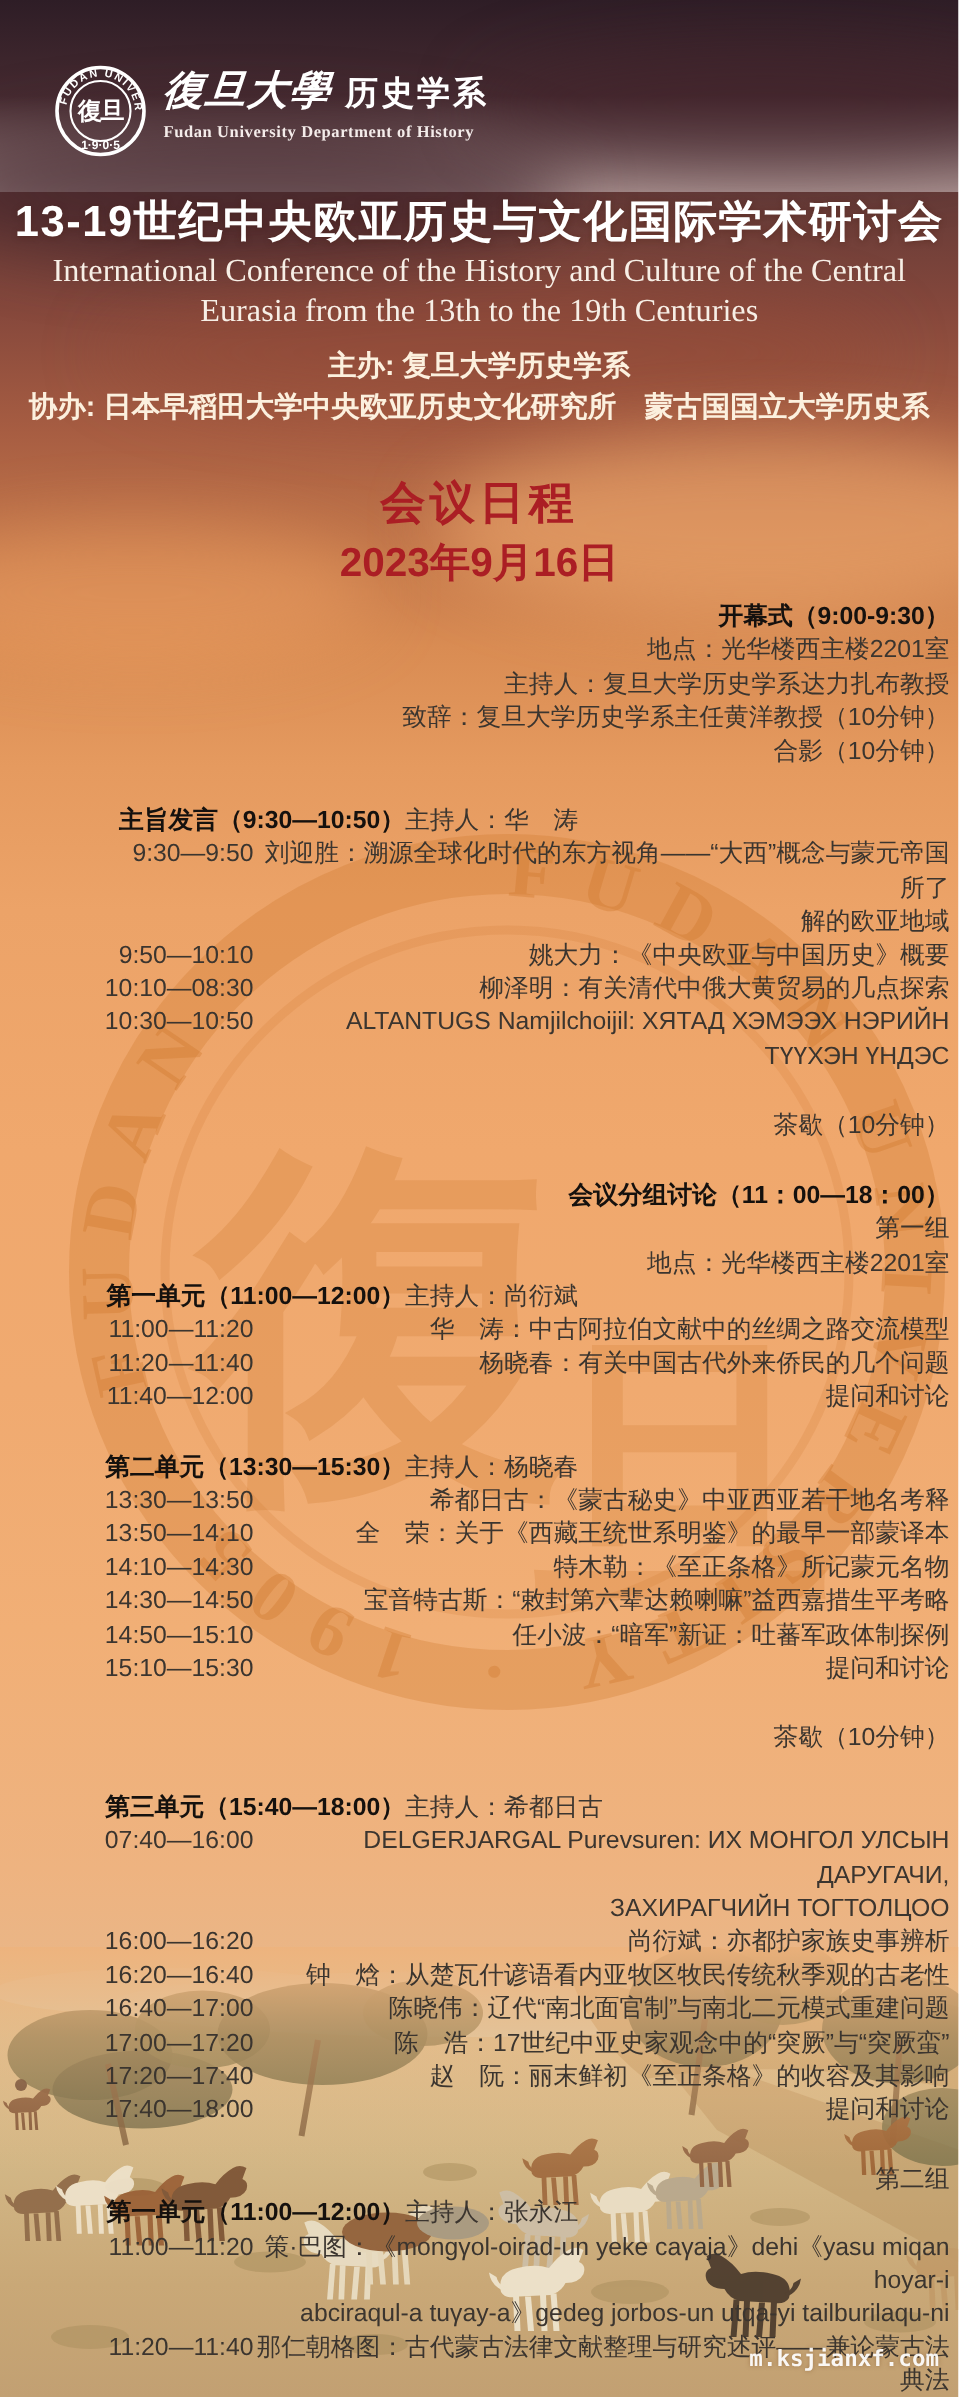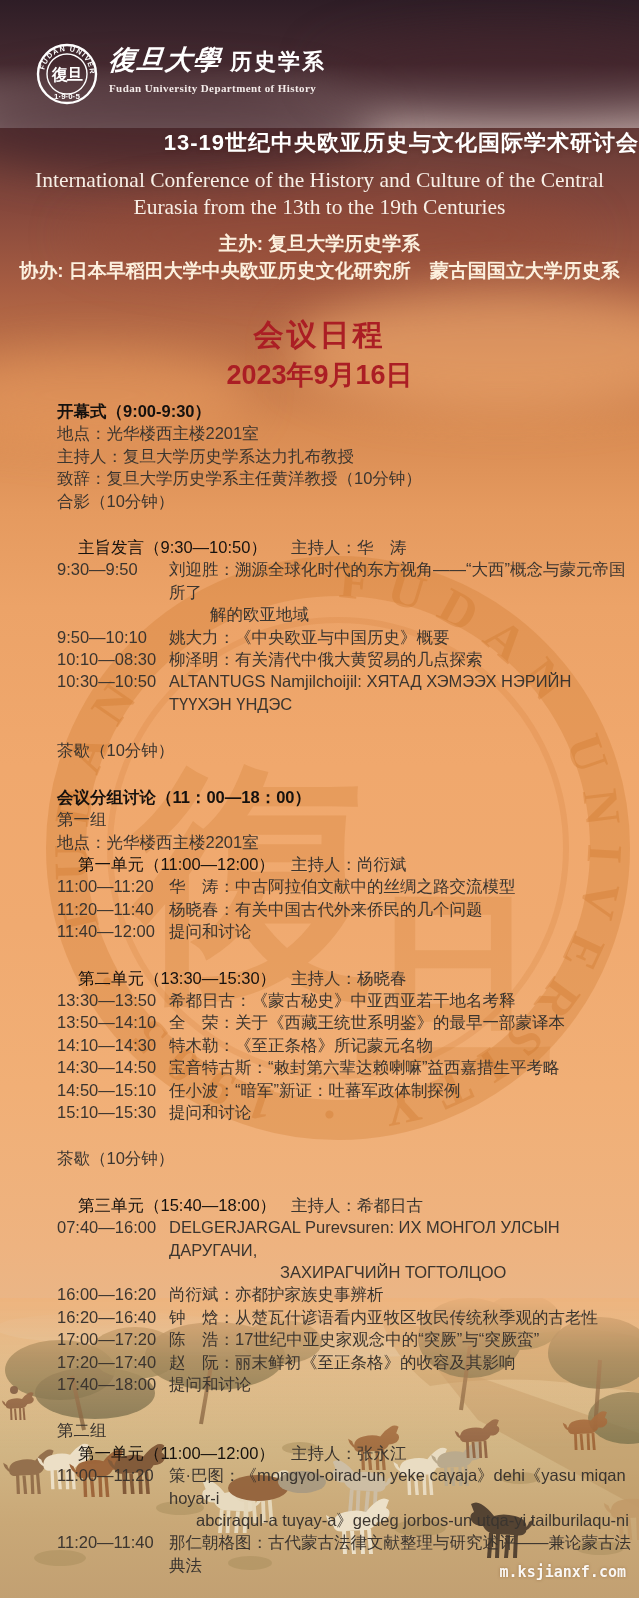--- a/index.html
+++ b/index.html
@@ -20,37 +20,37 @@
   .c5{left:-70px;top:350px;width:320px;height:90px;background:rgba(240,162,100,.45);}
 
   .seal-bg{position:absolute;left:-12px;top:498px;z-index:0;}
 
   .logo{position:absolute;left:36px;top:42px;display:flex;align-items:flex-start;gap:11px;z-index:3;color:#fff;}
   .logo-text .cn{display:flex;align-items:baseline;gap:9px;}
   .logo-text .cal{font-family:"Liberation Serif",serif;font-style:italic;font-size:27px;font-weight:700;transform:skewX(-5deg);letter-spacing:1px;}
   .logo-text .dept{font-size:22px;font-weight:600;letter-spacing:2px;}
   .logo-text .en{margin-top:4px;font-family:"Liberation Serif",serif;font-size:11px;font-weight:700;letter-spacing:.4px;color:#f4ecea;}
 
-  .title-cn{position:absolute;left:0;right:0;top:128px;text-align:right;font-size:22px;font-weight:800;color:#ffffff;letter-spacing:1px;text-shadow:0 1px 4px rgba(70,25,12,.35);z-index:3;}
+  .title-cn{position:absolute;left:0;right:0;top:128px;text-align:center;font-size:29px;font-weight:800;color:#ffffff;letter-spacing:1px;text-shadow:0 1px 4px rgba(70,25,12,.35);z-index:3;}
   .title-en{position:absolute;left:0;right:0;top:167px;text-align:center;font-family:"Liberation Serif",serif;font-size:21.5px;line-height:27px;color:#f7efe6;z-index:3;}
   .host-line{position:absolute;left:0;right:0;top:231px;text-align:center;font-size:19px;font-weight:600;color:#fcf0de;z-index:3;}
   .cohost-line{position:absolute;left:0;right:0;top:258px;text-align:center;font-size:19px;font-weight:600;color:#fcf0de;z-index:3;}
 
   .agenda-title{position:absolute;left:0;right:0;top:315px;text-align:center;font-size:30px;font-weight:800;letter-spacing:3px;color:#ab1e24;z-index:3;}
   .agenda-date{position:absolute;left:0;right:0;top:357px;text-align:center;font-size:27px;font-weight:800;color:#ab1e24;z-index:3;}
 
   .schedule{position:absolute;left:57px;top:400px;width:576px;font-size:16.5px;line-height:22.4px;color:#3b352f;z-index:3;}
-  .block{margin-top:24px;}
+  .block{margin-top:24px;text-align:right;}
   .block:first-child{margin-top:0;}
   .hd{font-weight:700;color:#15110e;}
   .row{display:flex;}
   .time{flex:0 0 112px;}
   .txt{flex:1;}
   .head-row{display:flex;}
-  .head-row .sec-title{min-width:213px;font-weight:400;color:#15110e;margin-left:21px;}
+  .head-row .sec-title{min-width:213px;font-weight:700;color:#15110e;}
 
   .painting{position:absolute;left:0;bottom:0;width:639px;height:300px;z-index:1;}
   .paint-haze{position:absolute;left:0;top:0;width:639px;height:150px;z-index:2;
     background:linear-gradient(180deg,rgba(238,178,124,.95) 0%,rgba(238,178,124,.45) 40%,rgba(238,178,124,0) 100%);}
   .site-mark{position:absolute;right:13px;top:1563px;z-index:5;font-family:"DejaVu Sans Mono",monospace;
     font-size:15px;font-weight:700;color:rgba(255,255,255,.93);text-shadow:0 0 3px rgba(130,85,45,.55);}
 </style>
 </head>
 <body>
 
@@ -291,20 +291,24 @@
         </div>
       <div class="row">
           <span class="time">16:00—16:20</span>
           <span class="txt">尚衍斌：亦都护家族史事辨析</span>
         </div>
       <div class="row">
           <span class="time">16:20—16:40</span>
           <span class="txt">钟　焓：从楚瓦什谚语看内亚牧区牧民传统秋季观的古老性</span>
         </div>
       <div class="row">
+          <span class="time">16:40—17:00</span>
+          <span class="txt">陈晓伟：辽代“南北面官制”与南北二元模式重建问题</span>
+        </div>
+      <div class="row">
           <span class="time">17:00—17:20</span>
           <span class="txt">陈　浩：17世纪中亚史家观念中的“突厥”与“突厥蛮”</span>
         </div>
       <div class="row">
           <span class="time">17:20—17:40</span>
           <span class="txt">赵　阮：丽末鲜初《至正条格》的收容及其影响</span>
         </div>
       <div class="row">
           <span class="time">17:40—18:00</span>
           <span class="txt">提问和讨论</span>

